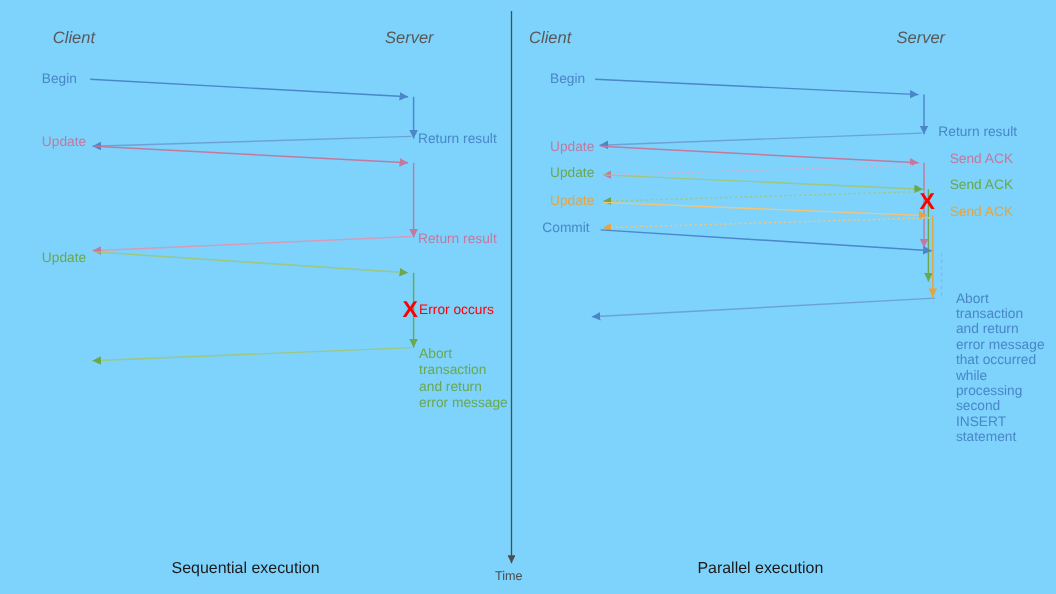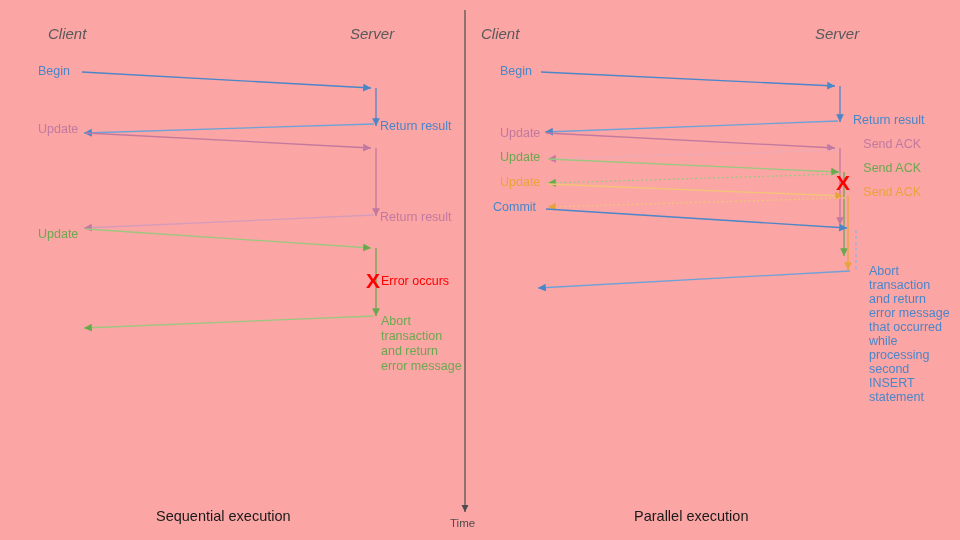--- a/index.html
+++ b/index.html
@@ -4,21 +4,21 @@
 <style>
   html, body {
     margin: 0;
     padding: 0;
     background: #ffffff;
   }
   #canvas {
     position: relative;
     width: 960px;
     height: 540px;
-    background: #fca5a5;
+    background: #7dd3fc;
     overflow: hidden;
     font-family: "Liberation Sans", sans-serif;
   }
   svg.diagram {
     position: absolute;
     left: 0;
     top: 0;
     width: 960px;
     height: 540px;
   }

